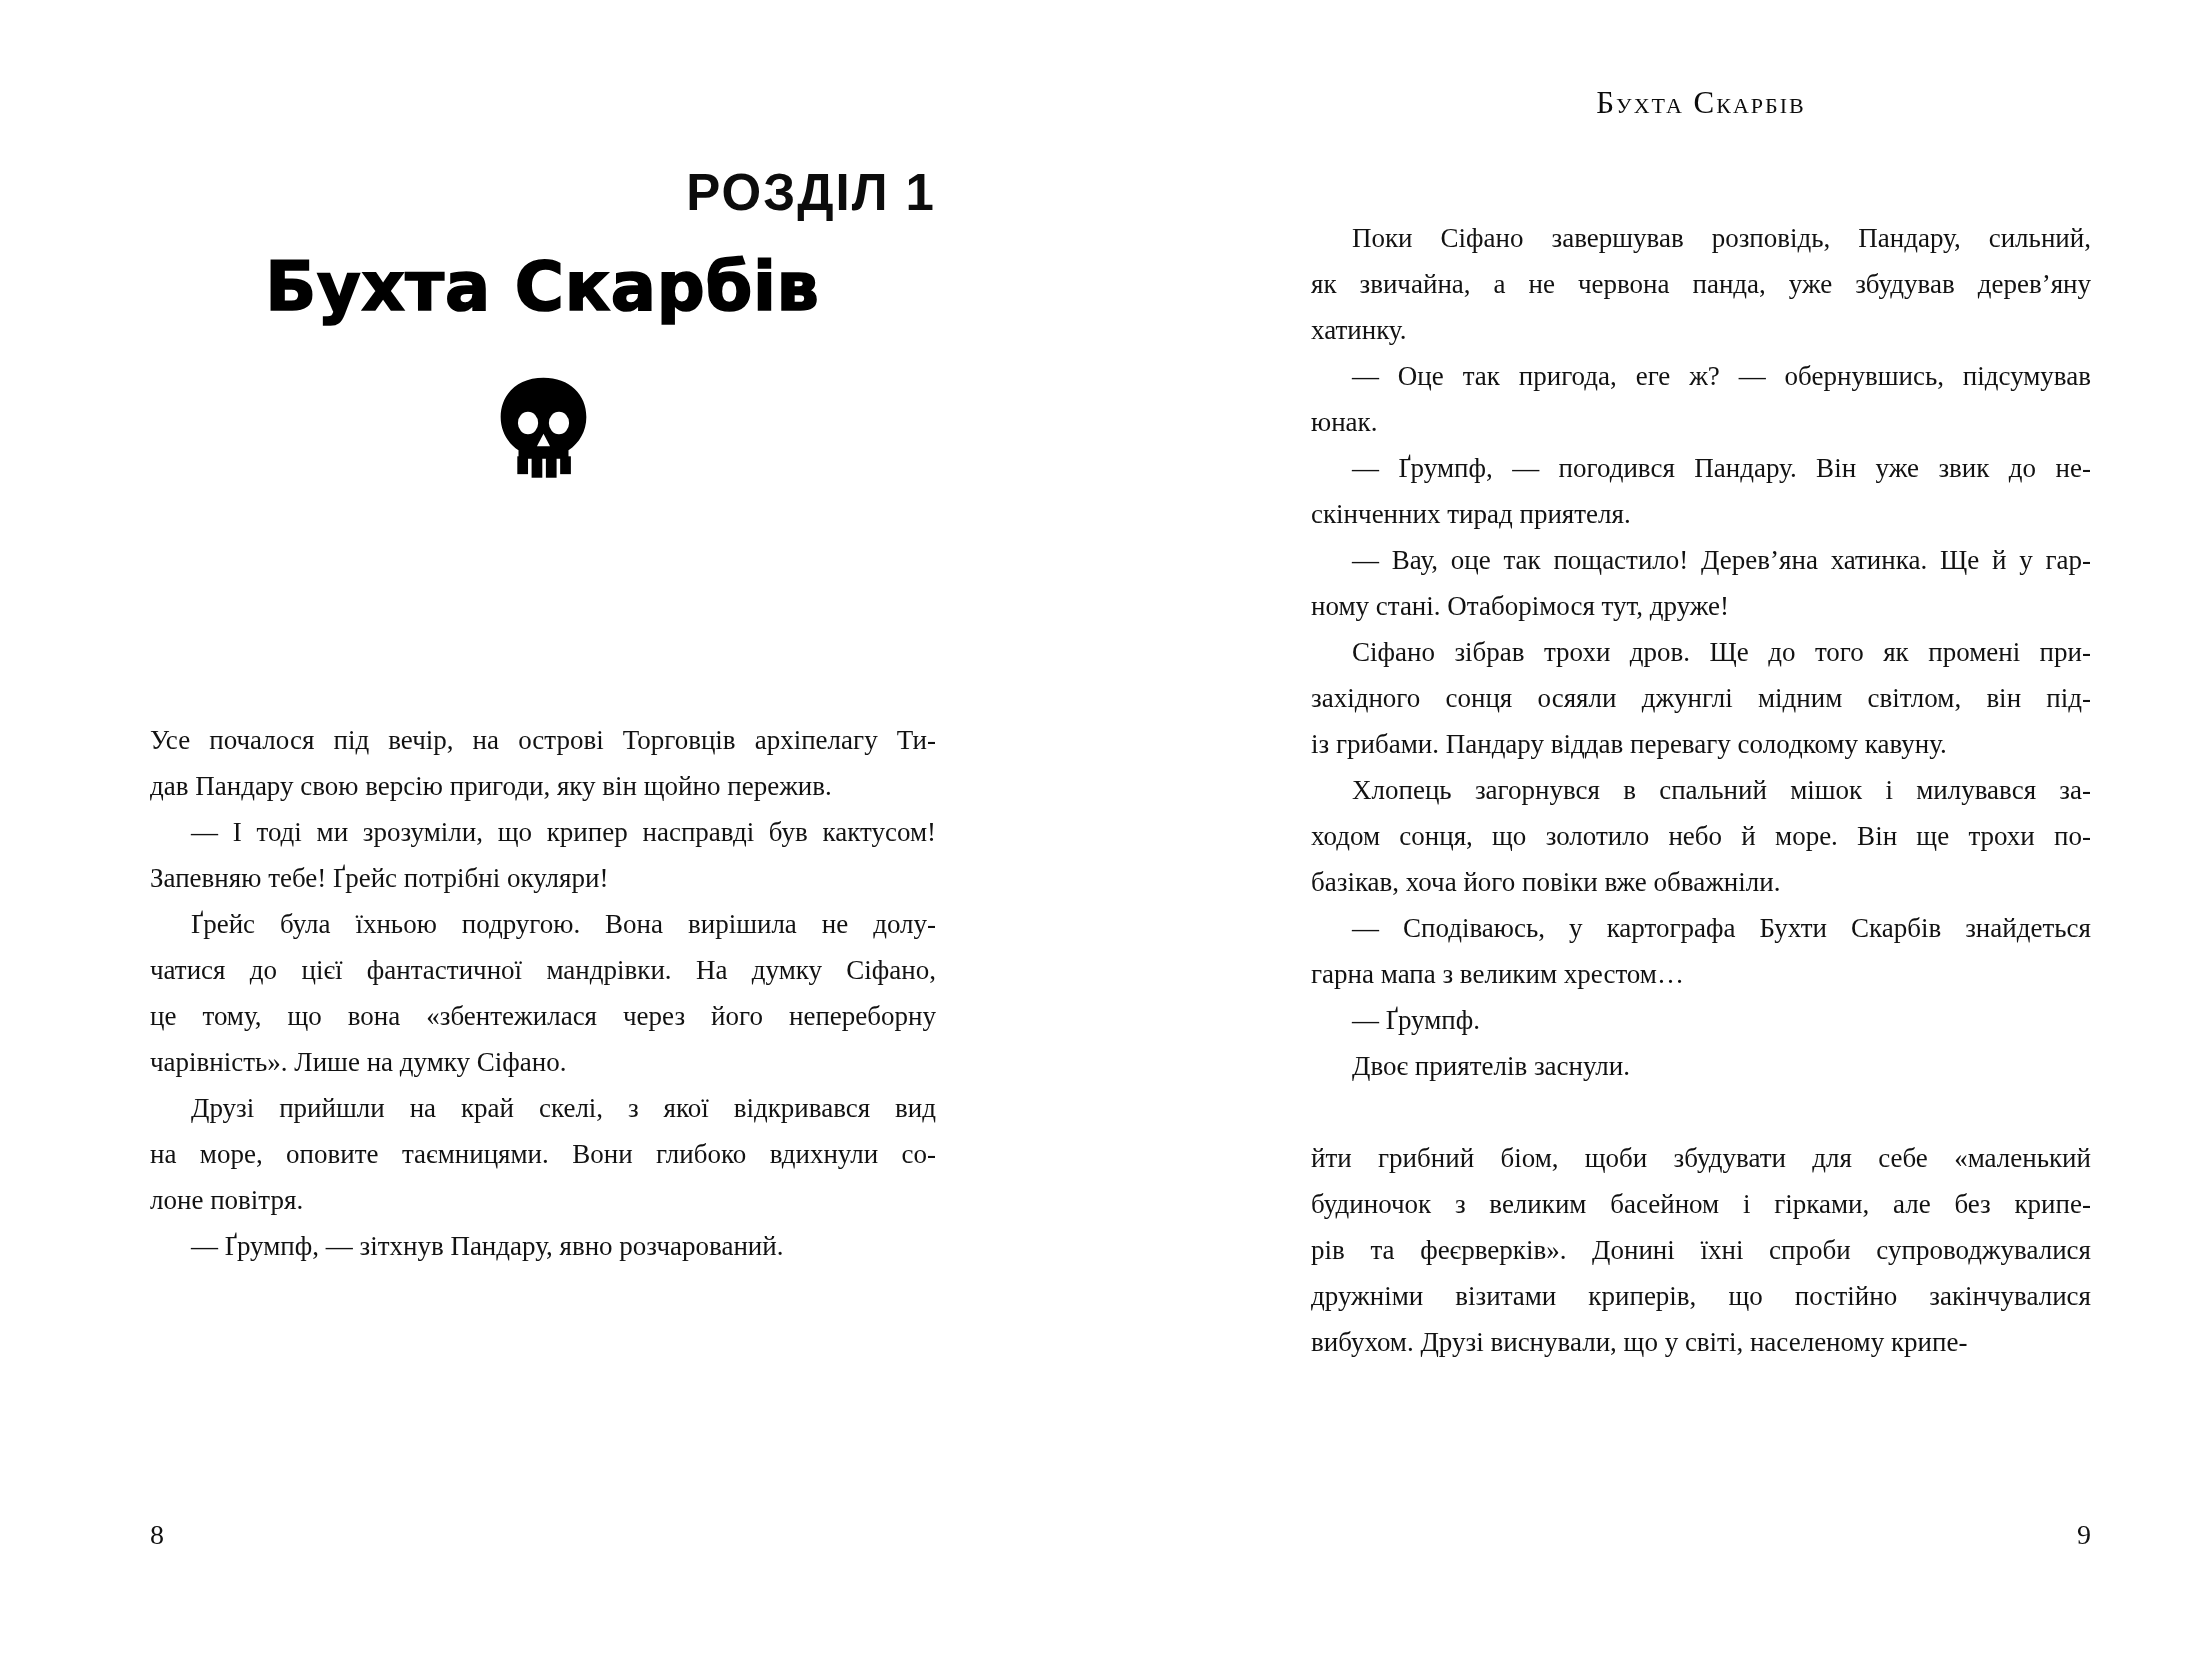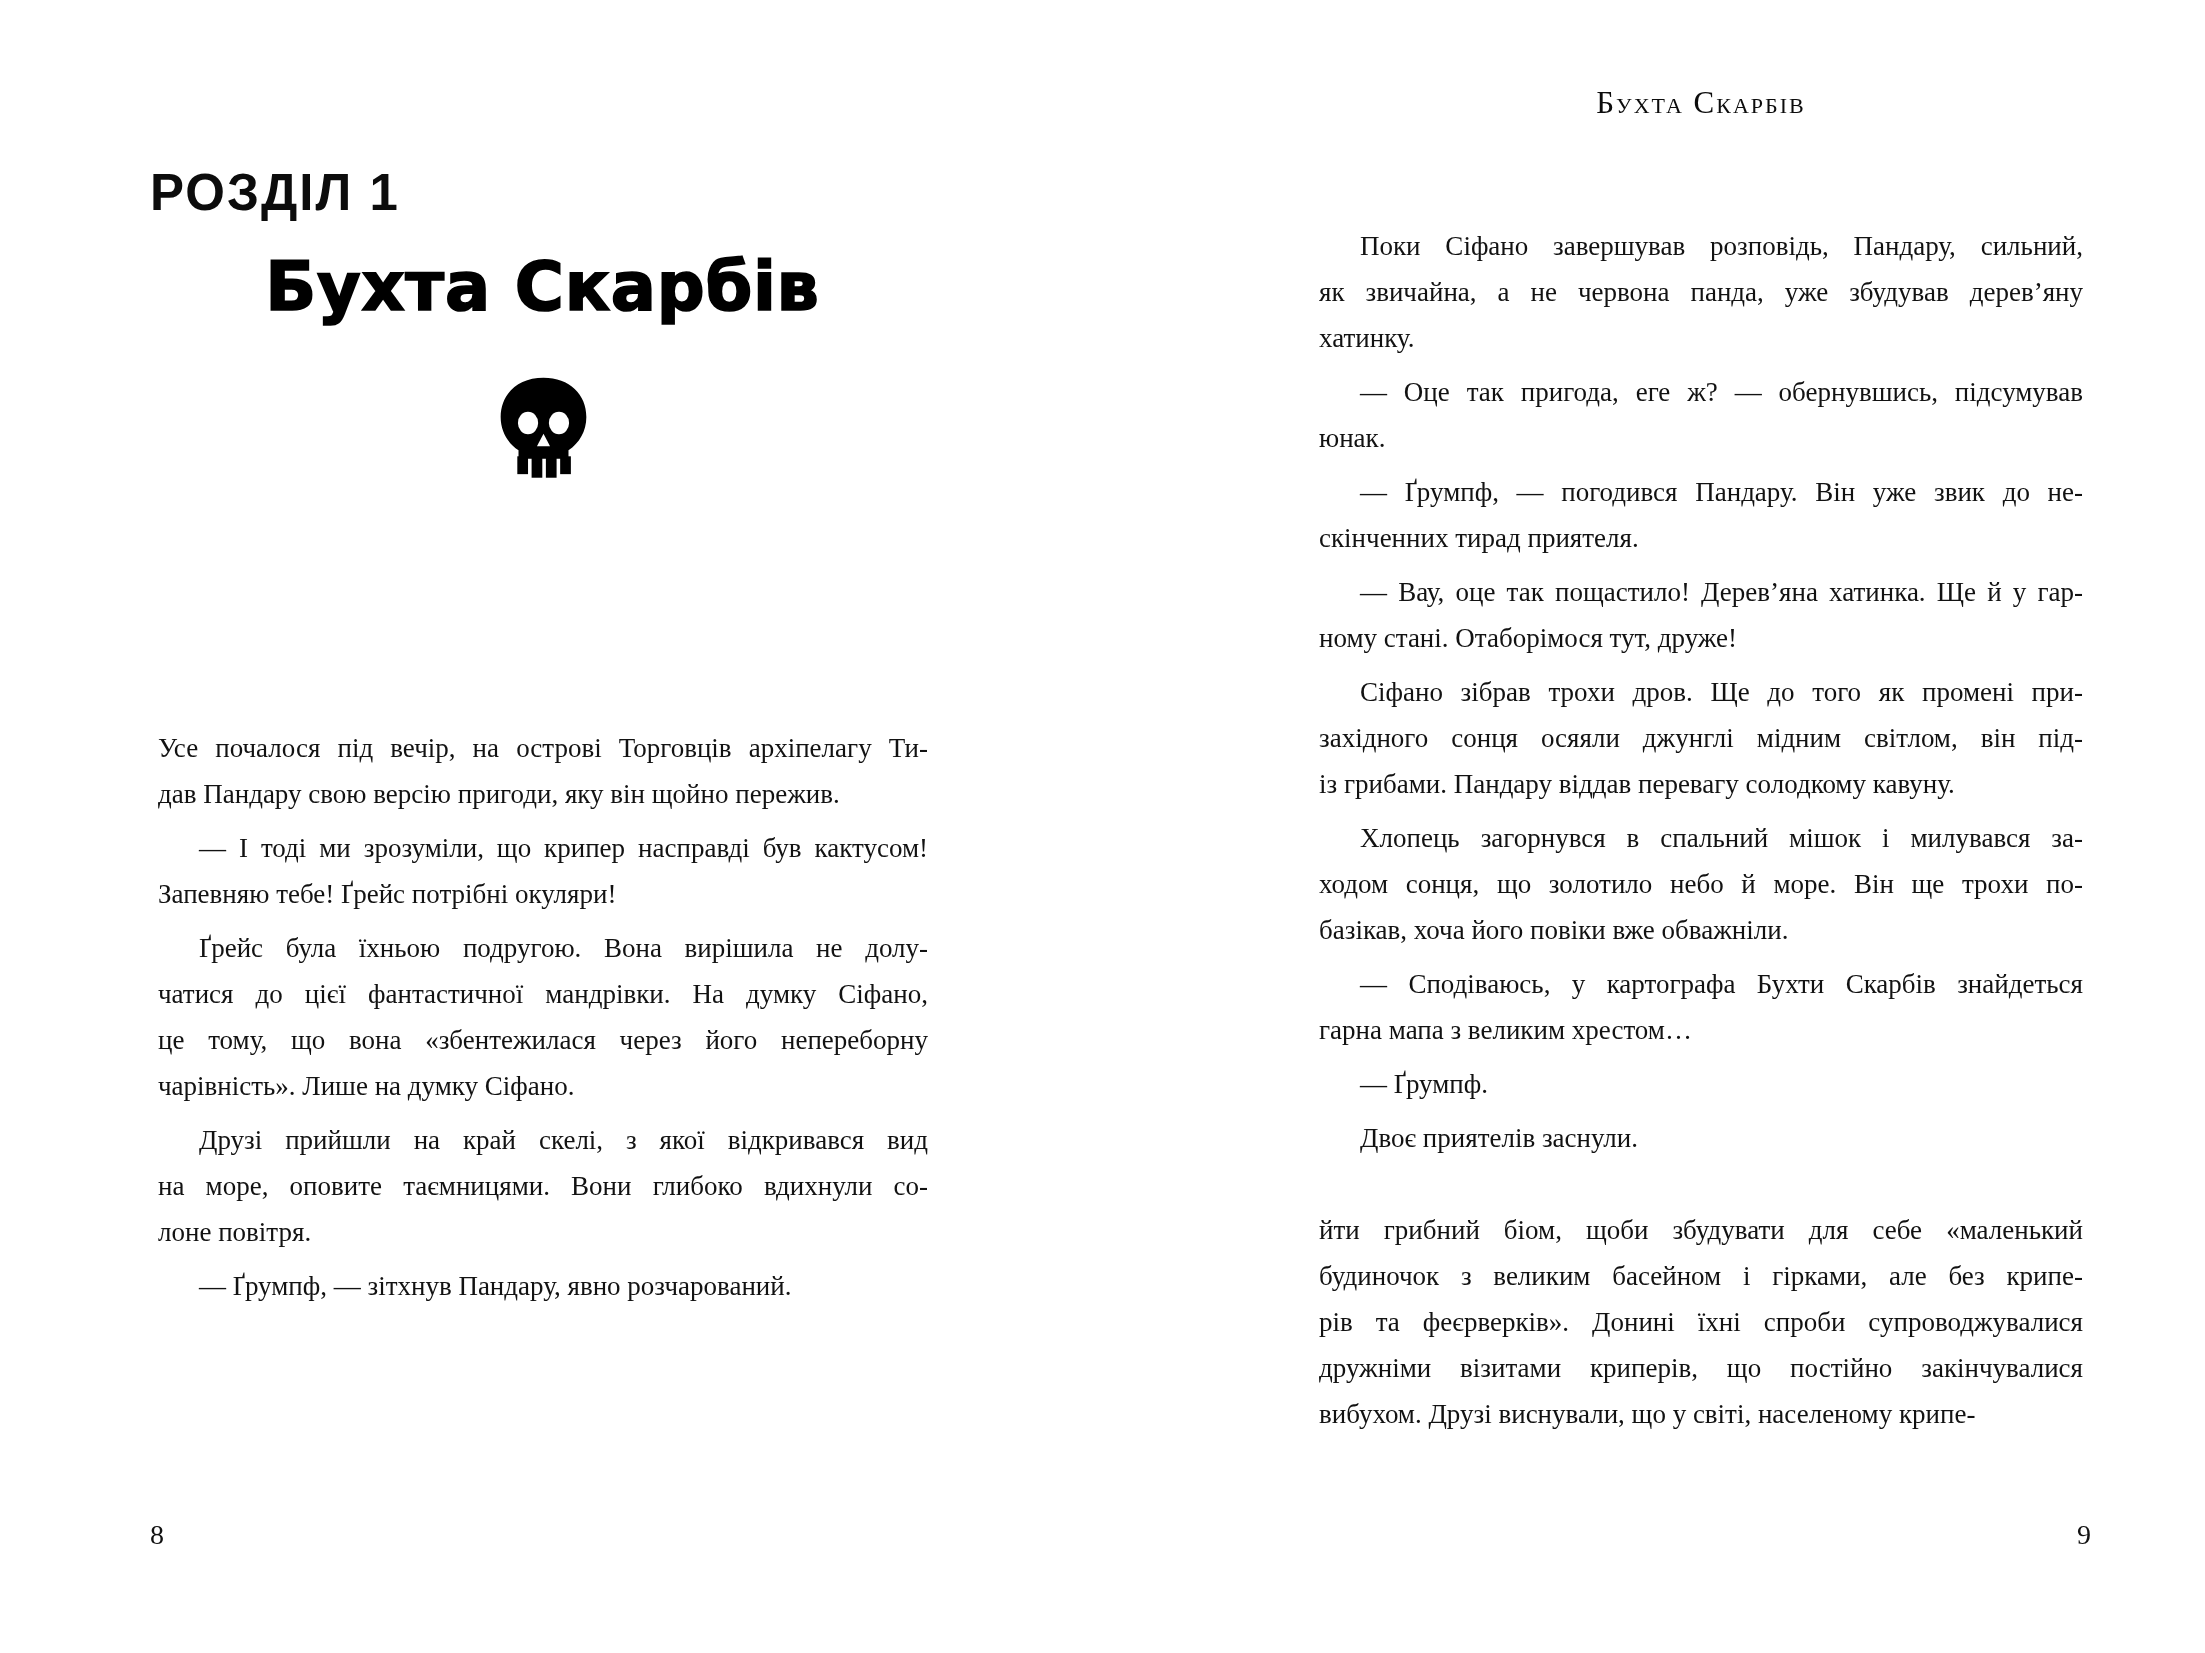--- a/index.html
+++ b/index.html
@@ -17,21 +17,21 @@
     color: #111111;
   }
   .page { position: absolute; top: 0; height: 1230px; }
   .page-left  { left: 0;    width: 1102px; }
   .page-right { left: 1103px; width: 1102px; } 
 
   
   .chapter-label {
     position: absolute;
     left: 150px; top: 163px; width: 786px;
-    text-align: left;
+    text-align: right;
     font-family: "Liberation Sans", sans-serif;
     font-weight: bold;
     font-size: 51px;
     letter-spacing: 2px;
     color: #0c0c0c;
   }
   .chapter-title {
     position: absolute;
     left: 123px; top: 248px; width: 839px;
     text-align: center;
@@ -63,21 +63,21 @@
   
   .body-text {
     position: absolute;
     font-size: 27px;
     line-height: 46px;
     color: #121212;
   }
   .body-left  { left: 150px; top: 717px; width: 786px; }
   .body-right { left: 208px; top: 215px;  width: 780px; }
 
-  .para { margin: 8px; }
+  .para { margin: 0; }
   .para.gap { margin-top: 46px; }
   .line {
     text-align: justify;
     text-align-last: justify;
     width: 100%;
   }
   .line.last { text-align-last: left; }
   .para.indent .line:first-child { text-indent: 41px; }
 
   

